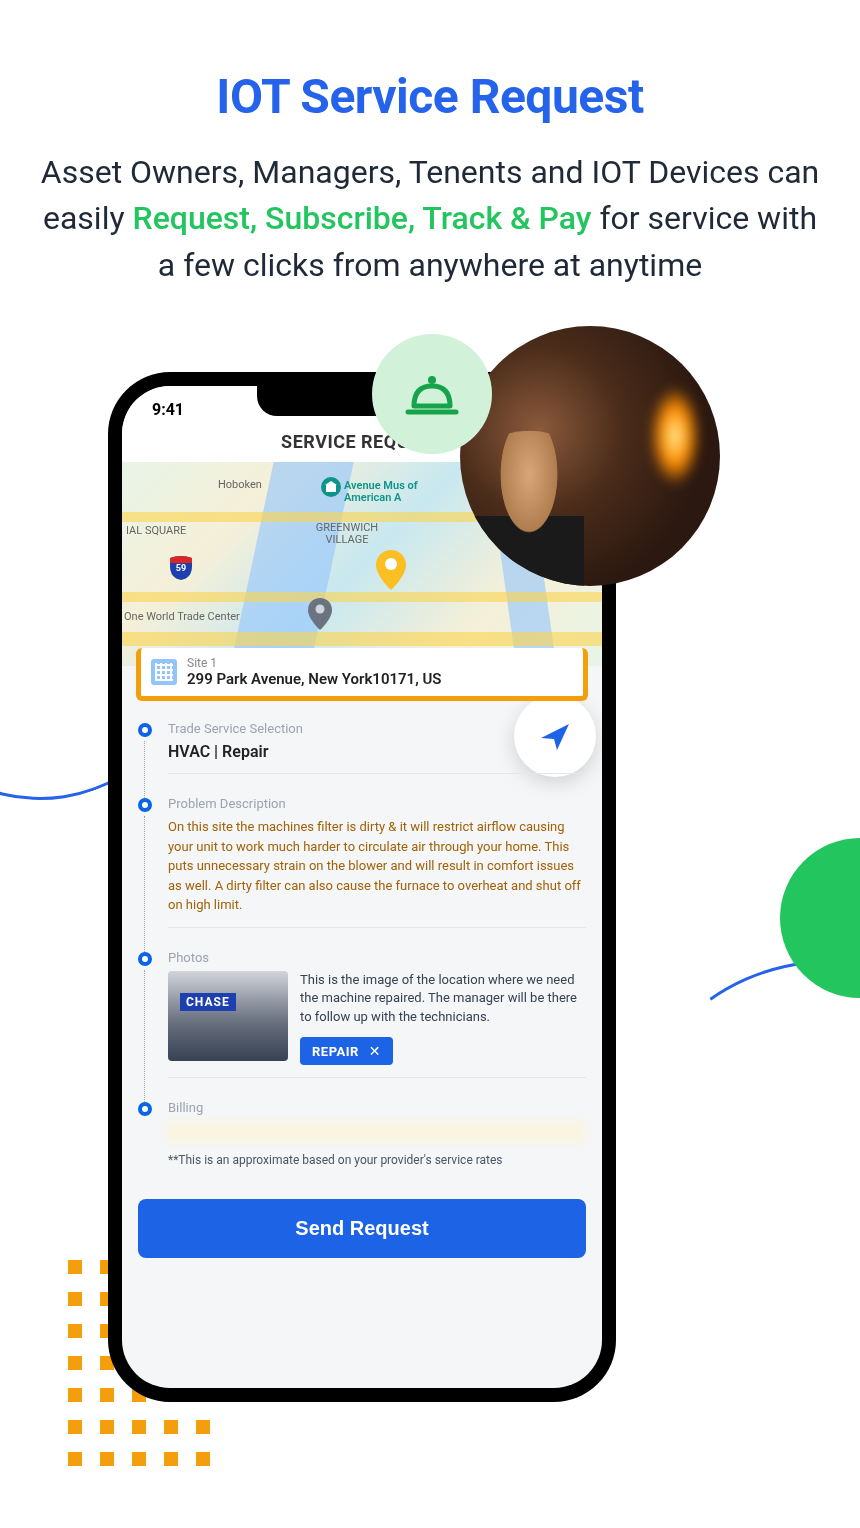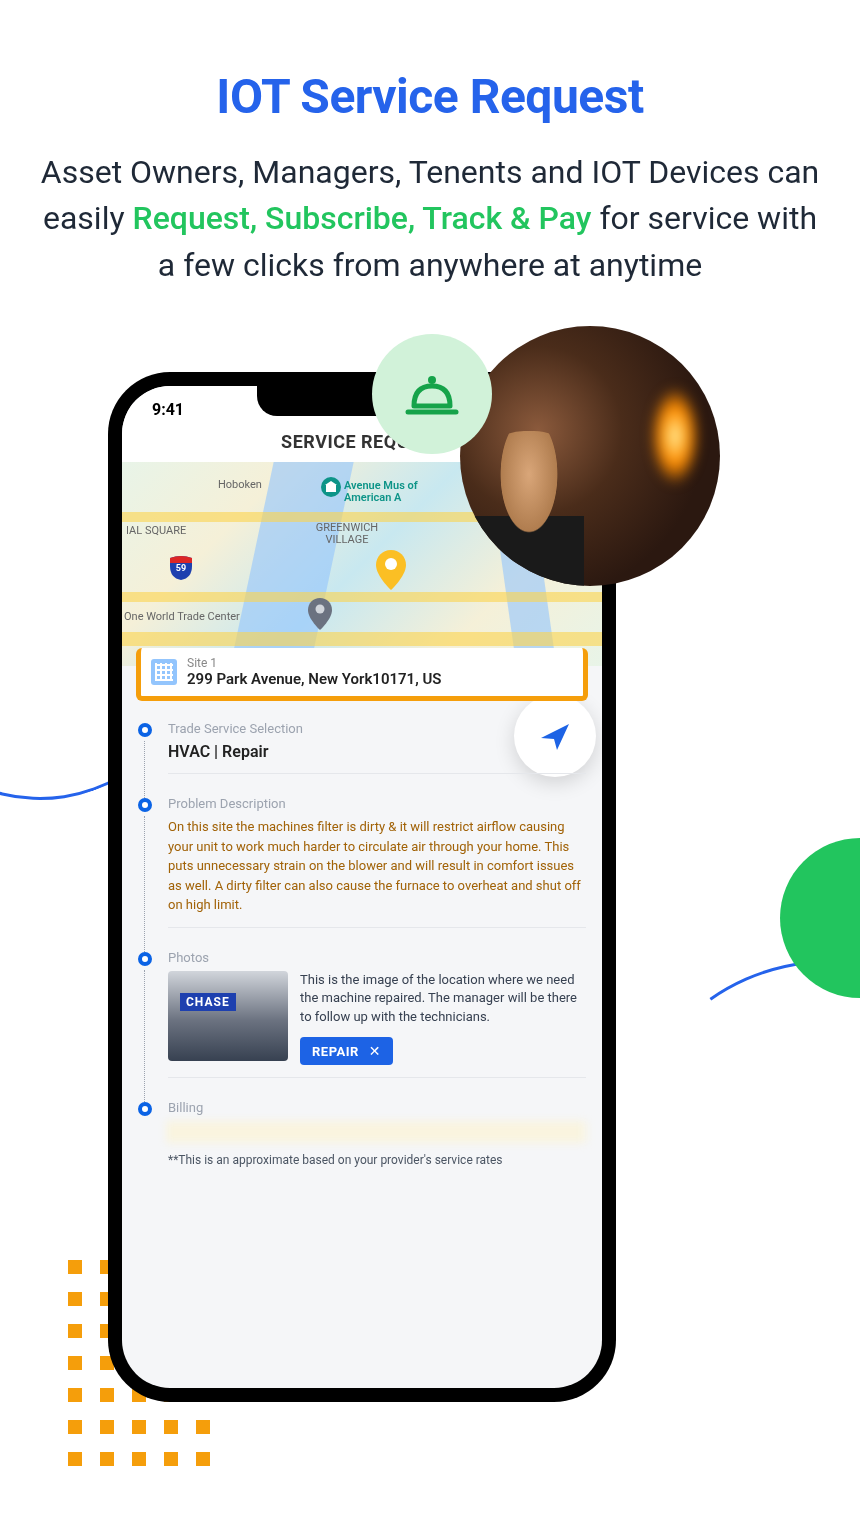--- a/index.html
+++ b/index.html
@@ -454,14 +454,15 @@
       </div>
 
       <div class="step" style="padding-bottom:10px">
         <div class="step-dot"></div>
         <div class="step-label">Billing</div>
         <div class="billing-blur"></div>
         <div class="note">**This is an approximate based on your provider's service rates</div>
       </div>
     </div>
 
+    <button class="send-btn">Send Request</button>
   </div>
 </div>
 
 </body></html>

